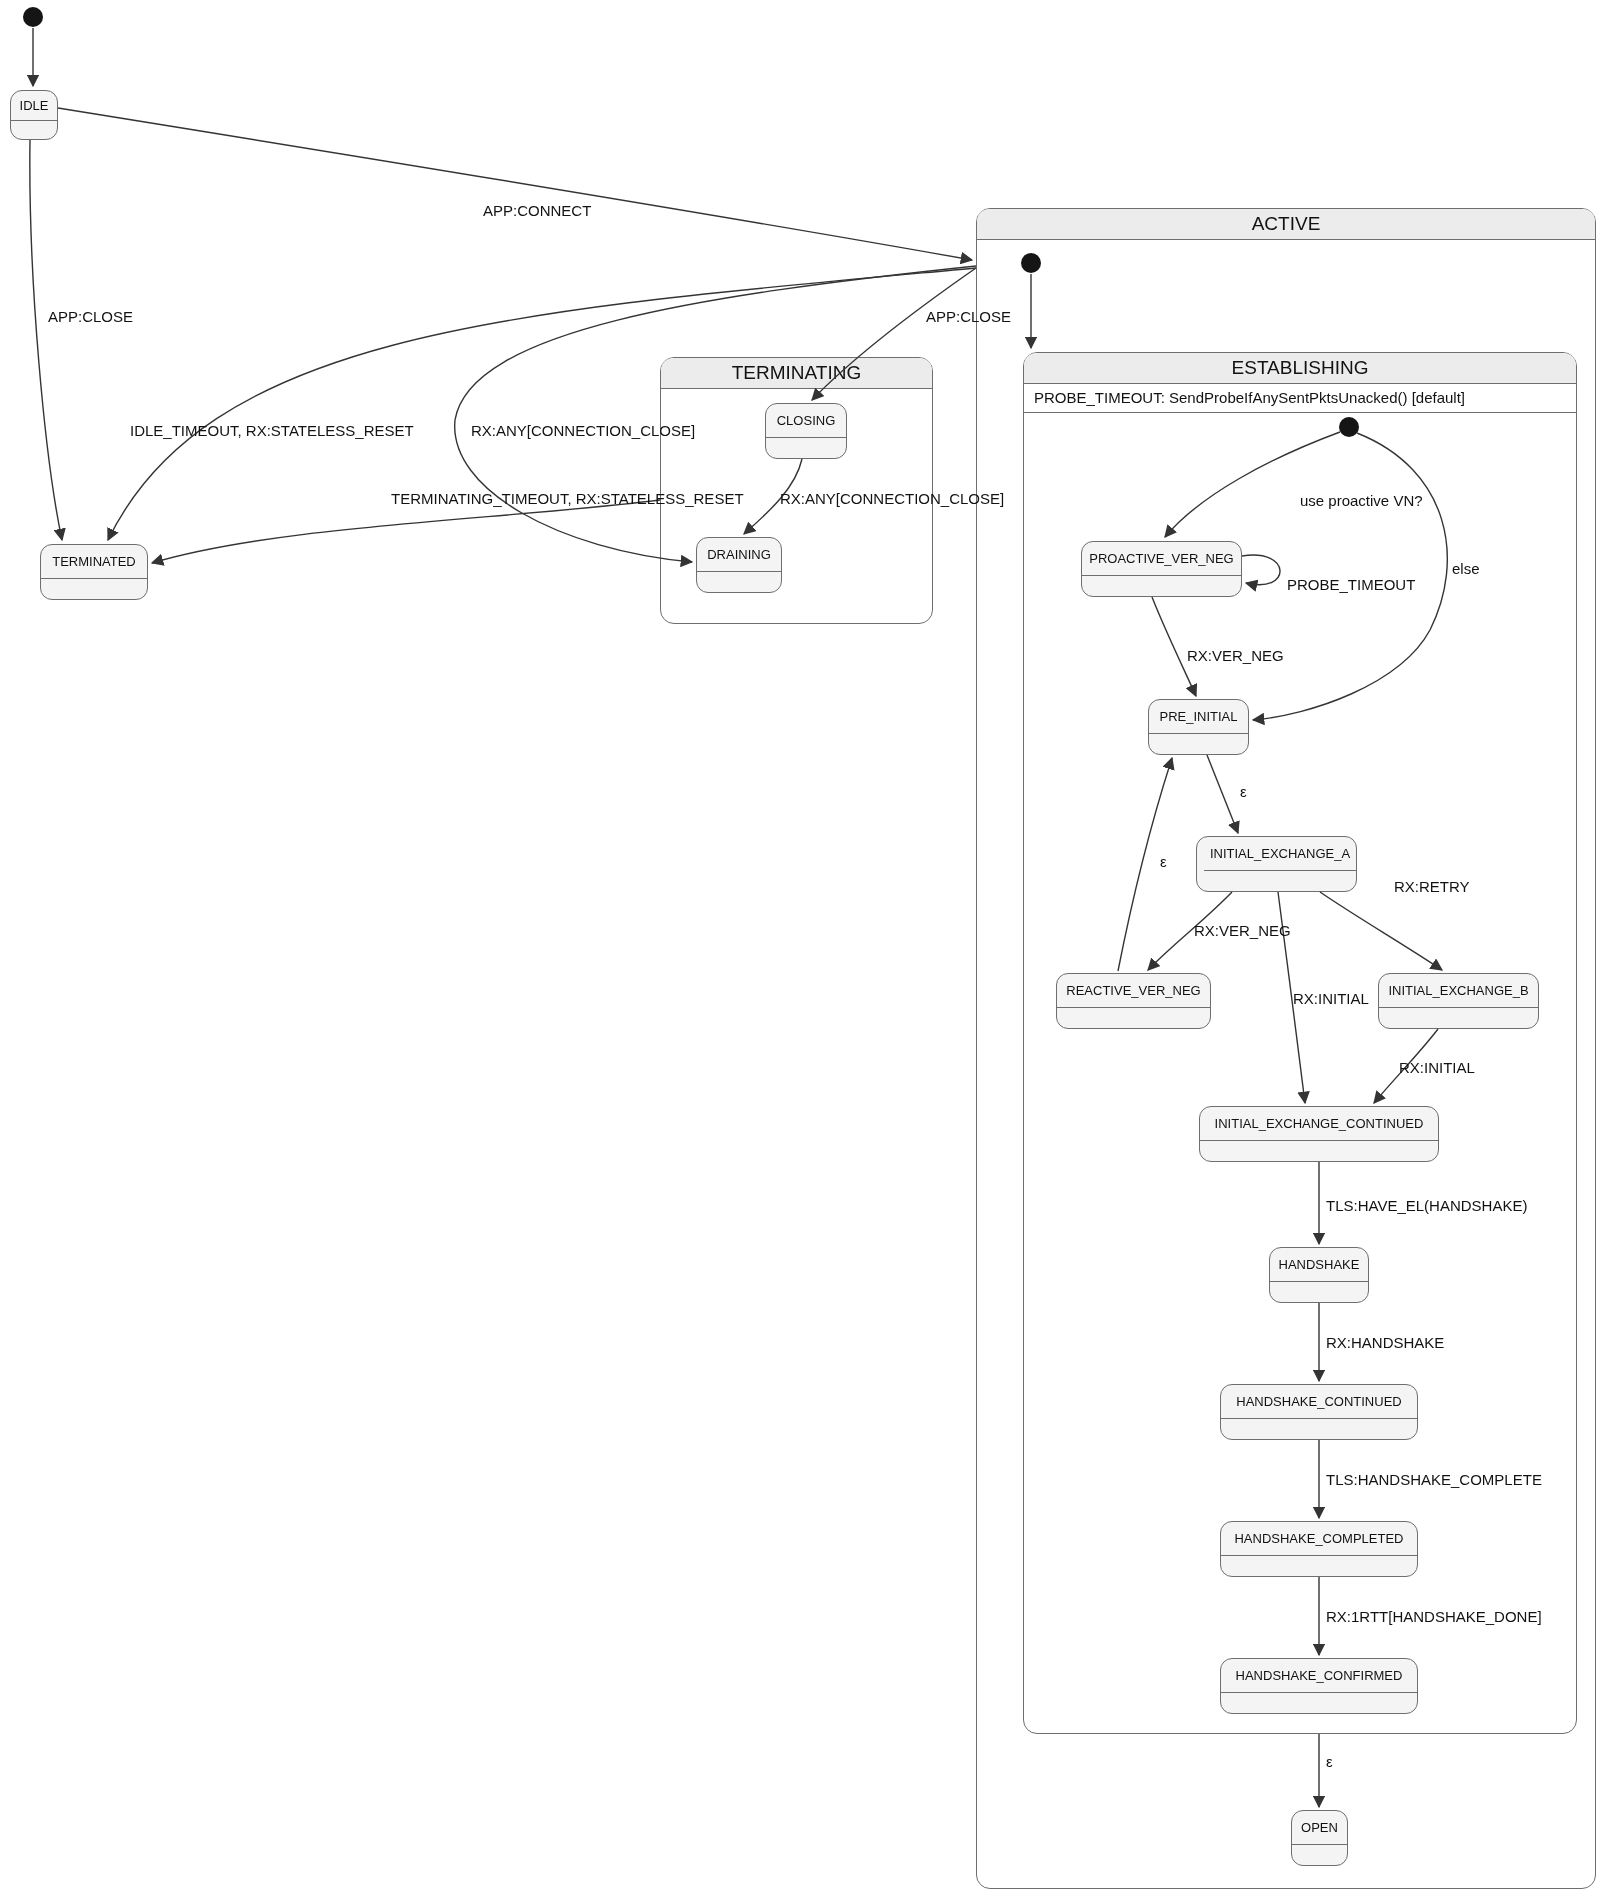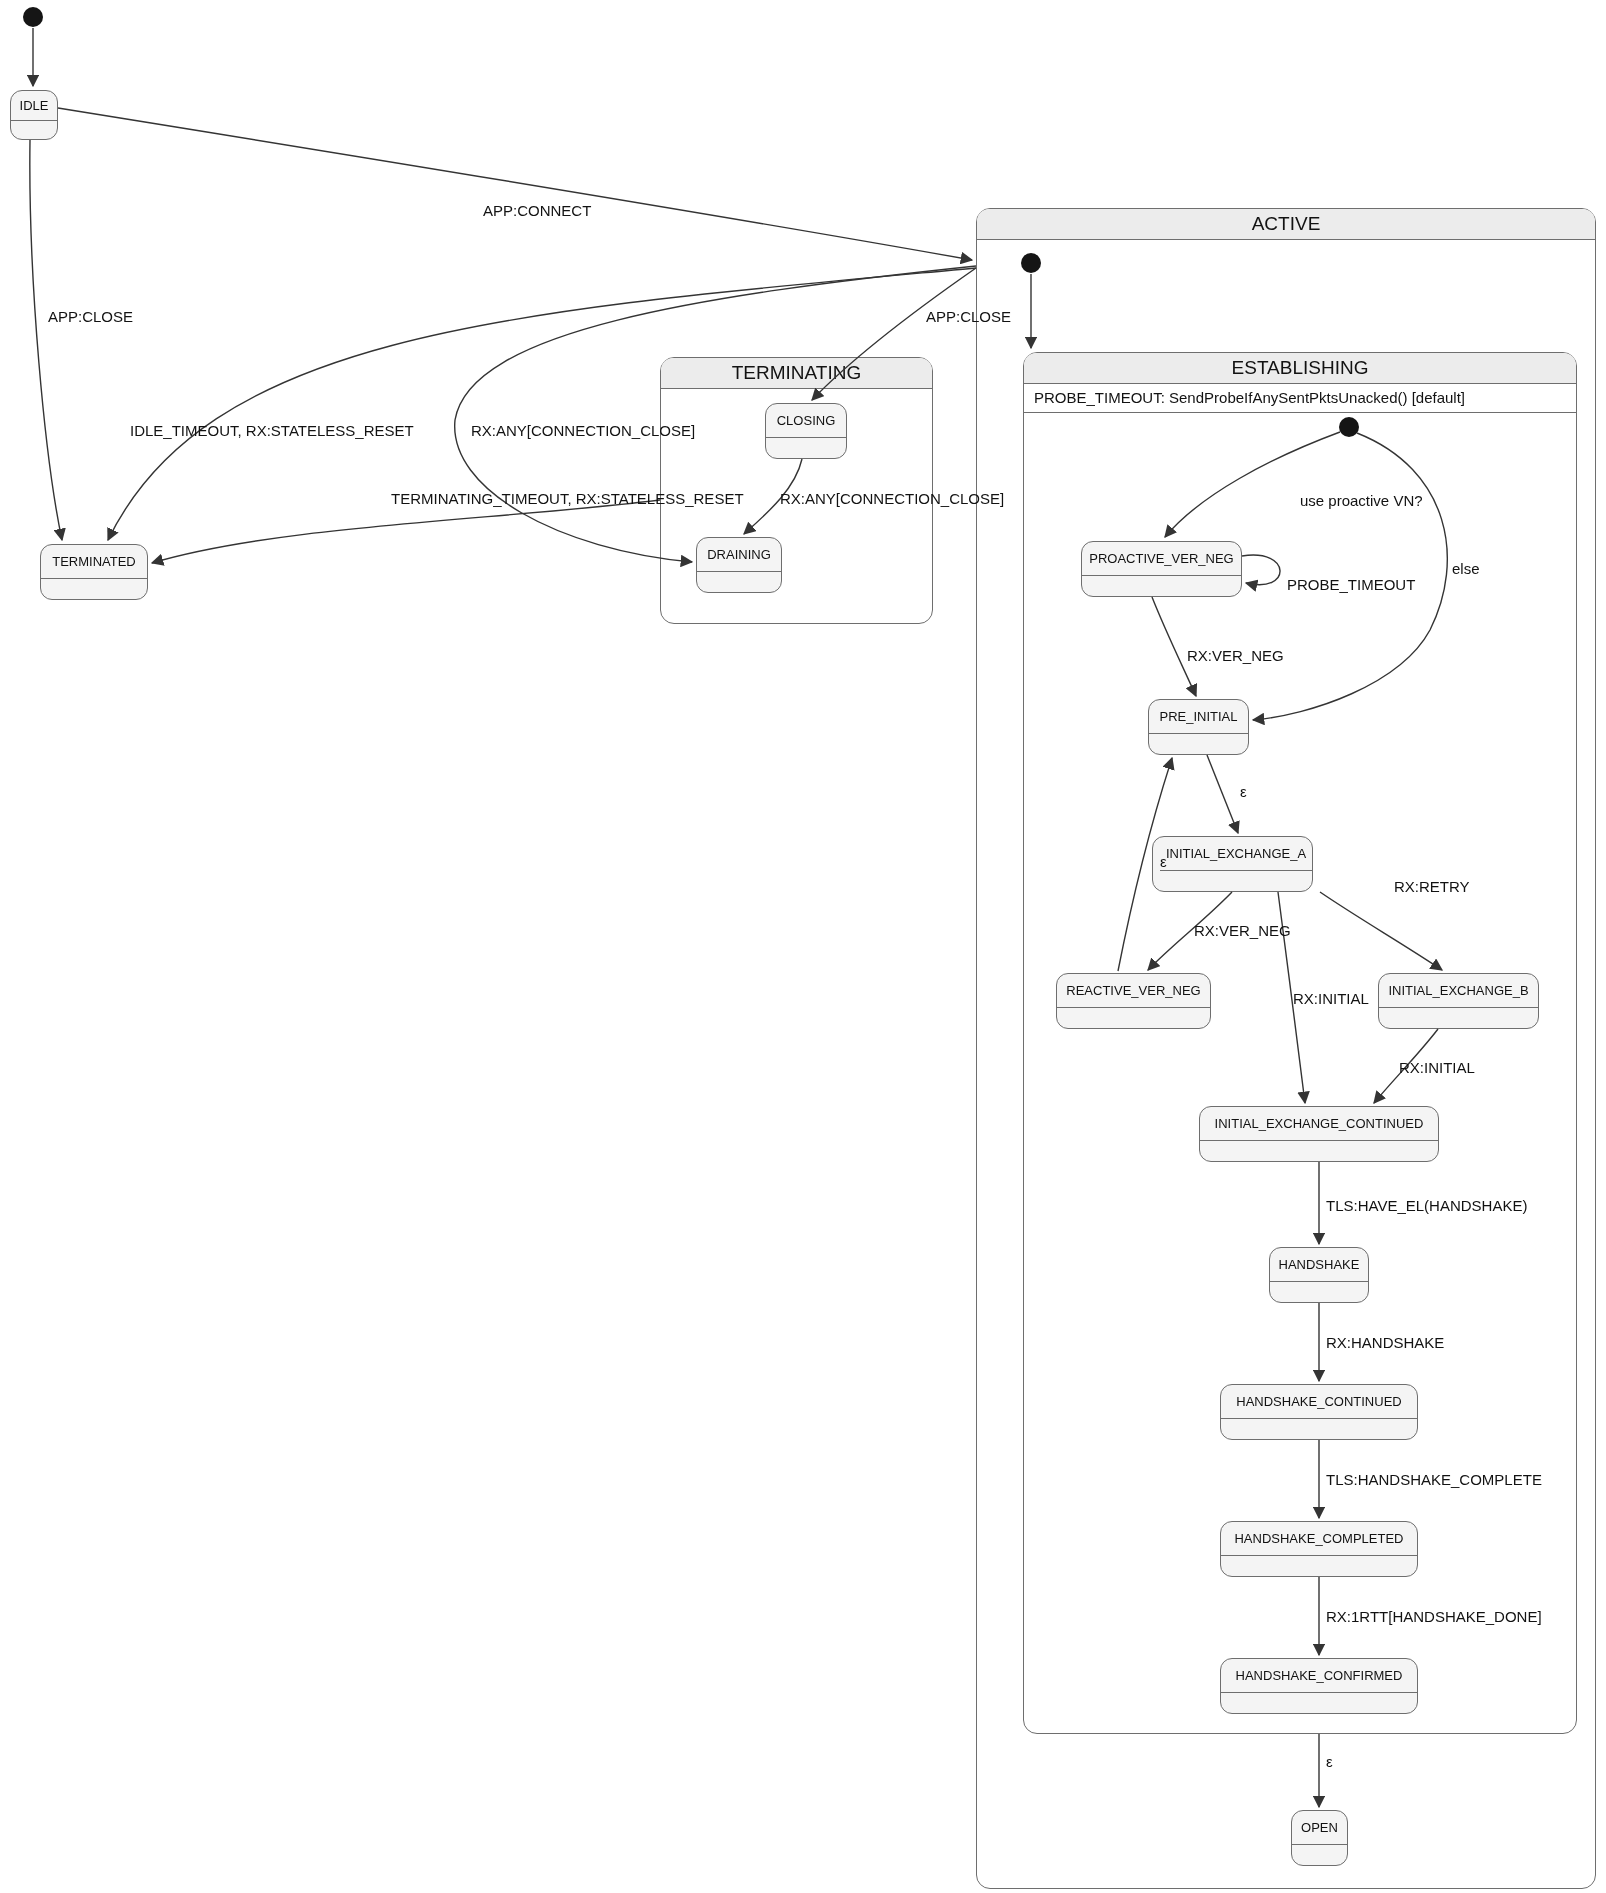--- a/index.html
+++ b/index.html
@@ -77,21 +77,21 @@
   <div class="state" style="left:1081px;top:541px;width:161px;height:56px;">
     <div class="state-name">PROACTIVE_VER_NEG</div>
       <div class="state-body"></div>
   </div>
 
   <div class="state" style="left:1148px;top:699px;width:101px;height:56px;">
     <div class="state-name">PRE_INITIAL</div>
       <div class="state-body"></div>
   </div>
 
-  <div class="state" style="left:1152px;top:836px;width:161px;height:56px;padding-left:7px;">
+  <div class="state" style="left:1196px;top:836px;width:161px;height:56px;padding-left:7px;">
     <div class="state-name">INITIAL_EXCHANGE_A</div>
       <div class="state-body"></div>
   </div>
 
   <div class="state" style="left:1056px;top:973px;width:155px;height:56px;">
     <div class="state-name">REACTIVE_VER_NEG</div>
       <div class="state-body"></div>
   </div>
 
   <div class="state" style="left:1378px;top:973px;width:161px;height:56px;">

